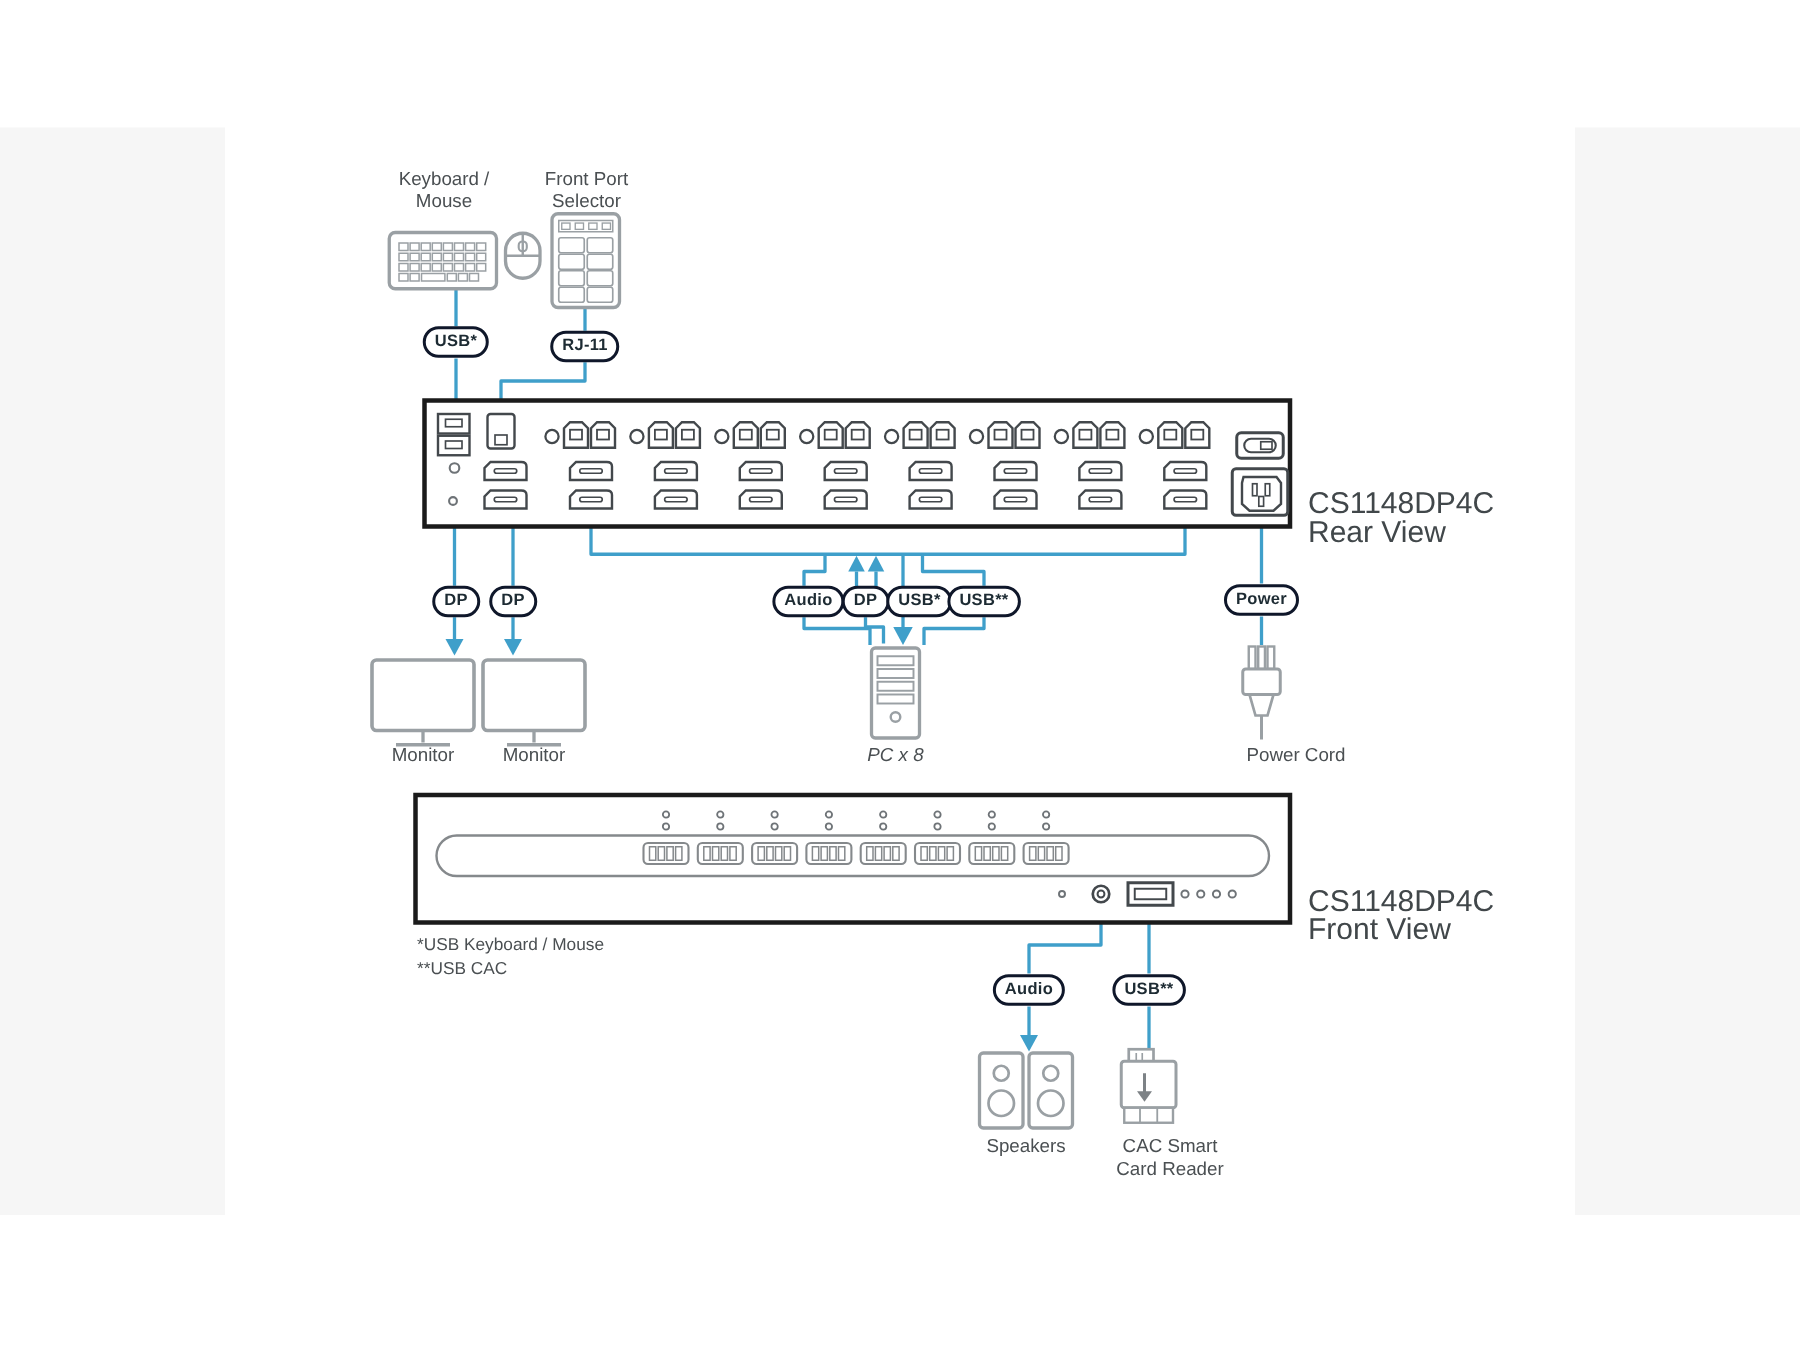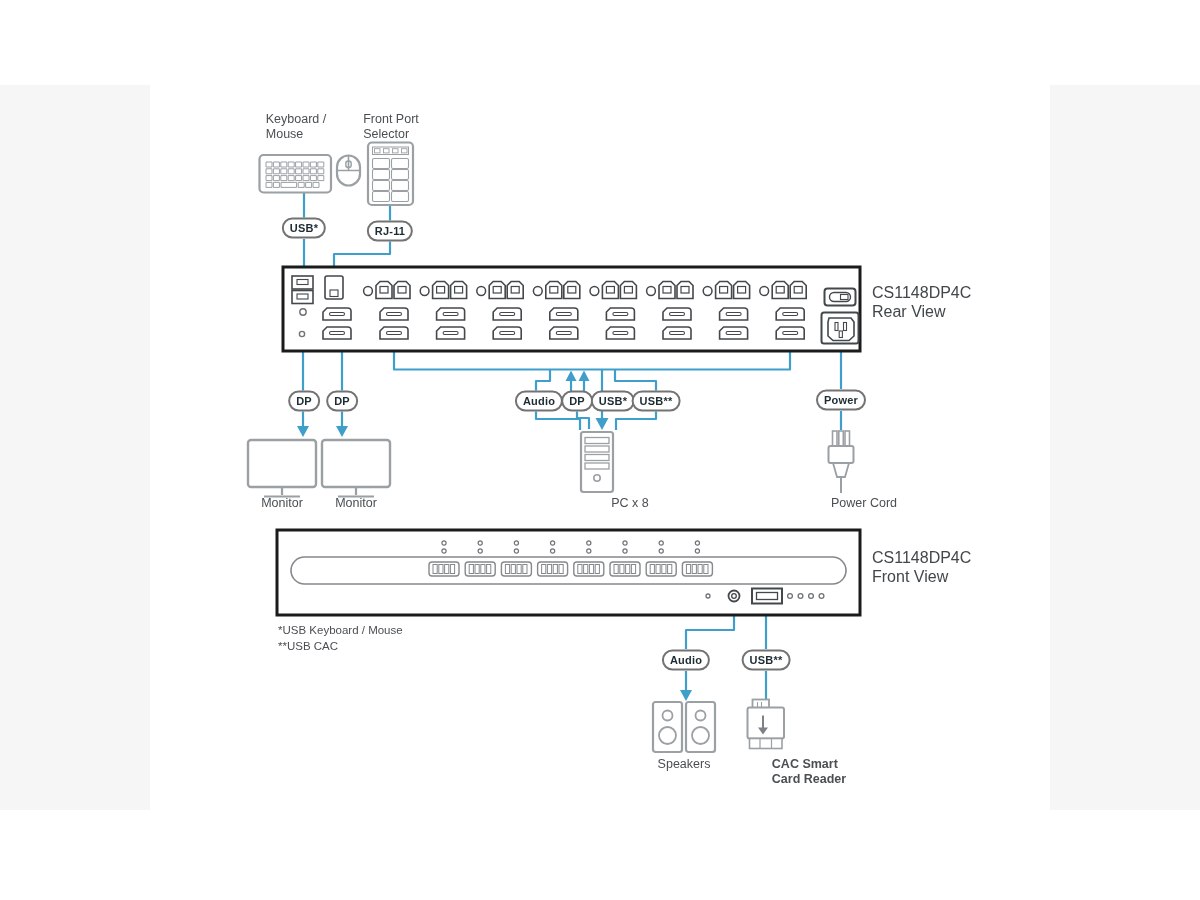--- a/index.html
+++ b/index.html
@@ -1,26 +1,26 @@
 <!DOCTYPE html>
 <html><head>
 <meta charset="utf-8">
 <style>
   html,body{margin:0;padding:0;background:#fff;}
   #stage{position:relative;width:1200px;height:900px;background:#fff;overflow:hidden;
          font-family:"Liberation Sans",sans-serif;}
   .sideband{position:absolute;top:85px;height:725px;width:150px;background:#f6f6f6;}
   #diagram-svg{position:absolute;left:0;top:0;z-index:1;}
   .pill{position:absolute;z-index:3;transform:translate(-50%,-50%);background:#fff;
-        border:2px solid #737373;border-radius:12px;padding:0 6px;line-height:17px;
+        border:2px solid #0f172a;border-radius:12px;padding:0 6px;line-height:17px;
         font-size:11px;font-weight:bold;color:#1d2b33;white-space:nowrap;letter-spacing:.2px;}
-  .lbl{position:absolute;z-index:2;transform:translateX(-50%);text-align:left;
+  .lbl{position:absolute;z-index:2;transform:translateX(-50%);text-align:center;
        font-size:12.5px;color:#4a4f52;line-height:15px;white-space:nowrap;}
-  .panelname{position:absolute;z-index:2;font-size:16px;color:#41474a;line-height:19px;
-       white-space:nowrap;}
+  .panelname{position:absolute;z-index:2;font-size:20px;color:#41474a;line-height:19px;
+       white-space:nowrap;margin-top:44px;}
   .footnote{position:absolute;z-index:2;font-size:11.5px;color:#4a4f52;line-height:15.5px;
        white-space:nowrap;}
 </style>
 </head>
 <body>
 
 <div id="stage">
   <div class="sideband" style="left:0;"></div>
   <div class="sideband" style="left:1050px;"></div>
 
@@ -264,24 +264,24 @@
     <div>CS1148DP4C</div>
     <div>Rear View</div>
   </div>
   <div class="panelname" style="left:872px;top:548px;">
     <div>CS1148DP4C</div>
     <div>Front View</div>
   </div>
 
   <div class="lbl" style="left:282px;top:496px;">Monitor</div>
   <div class="lbl" style="left:356px;top:496px;">Monitor</div>
-  <div class="lbl" style="left:630px;top:496px;">PC x 8</div>
+  <div class="lbl" style="left:597px;top:496px;font-style:italic;">PC x 8</div>
   <div class="lbl" style="left:841px;top:496px;margin-left:23px;">Power Cord</div>
   <div class="lbl" style="left:684px;top:757px;">Speakers</div>
-  <div class="lbl" style="left:809px;top:757px;font-weight:bold;">
+  <div class="lbl" style="left:780px;top:757px;">
     <div>CAC Smart</div>
     <div>Card Reader</div>
   </div>
 
   <div class="footnote" style="left:278px;top:623px;">
     <div>*USB Keyboard / Mouse</div>
     <div>**USB CAC</div>
   </div>
 
   <div class="pill" style="left:304px;top:228px;">USB*</div>

